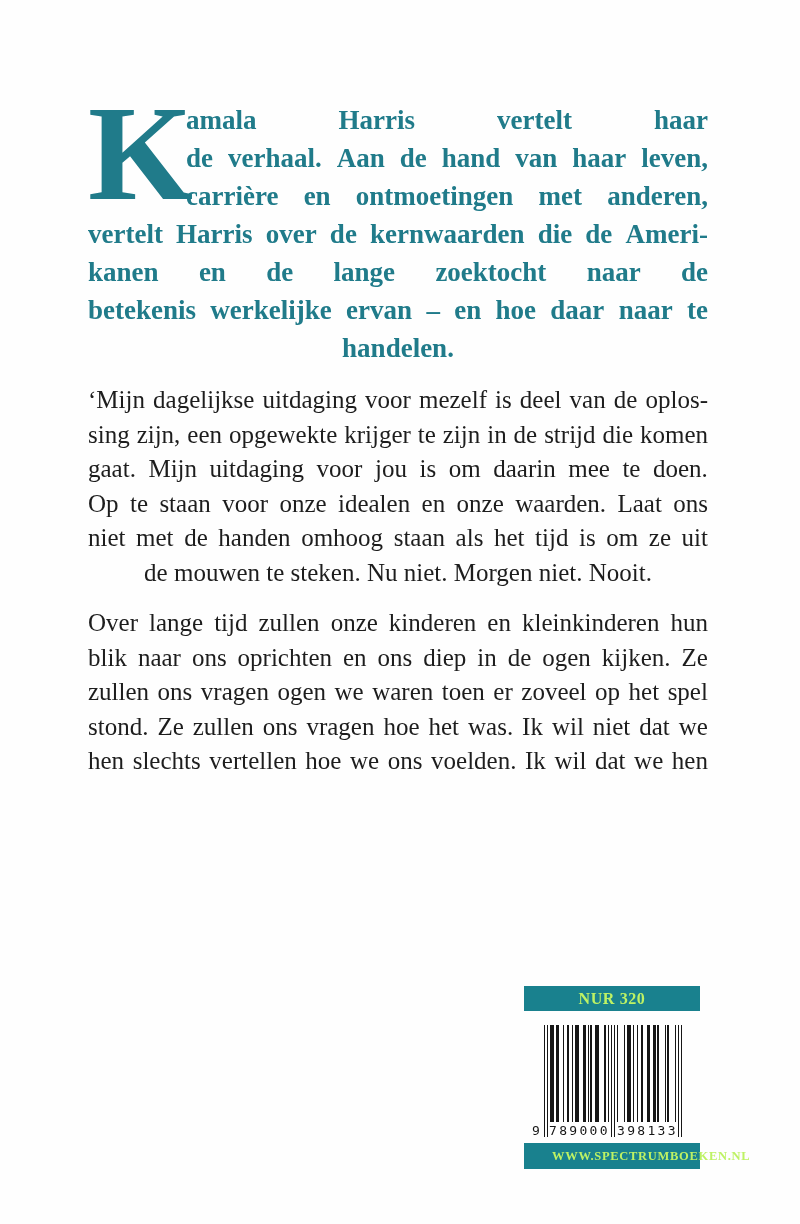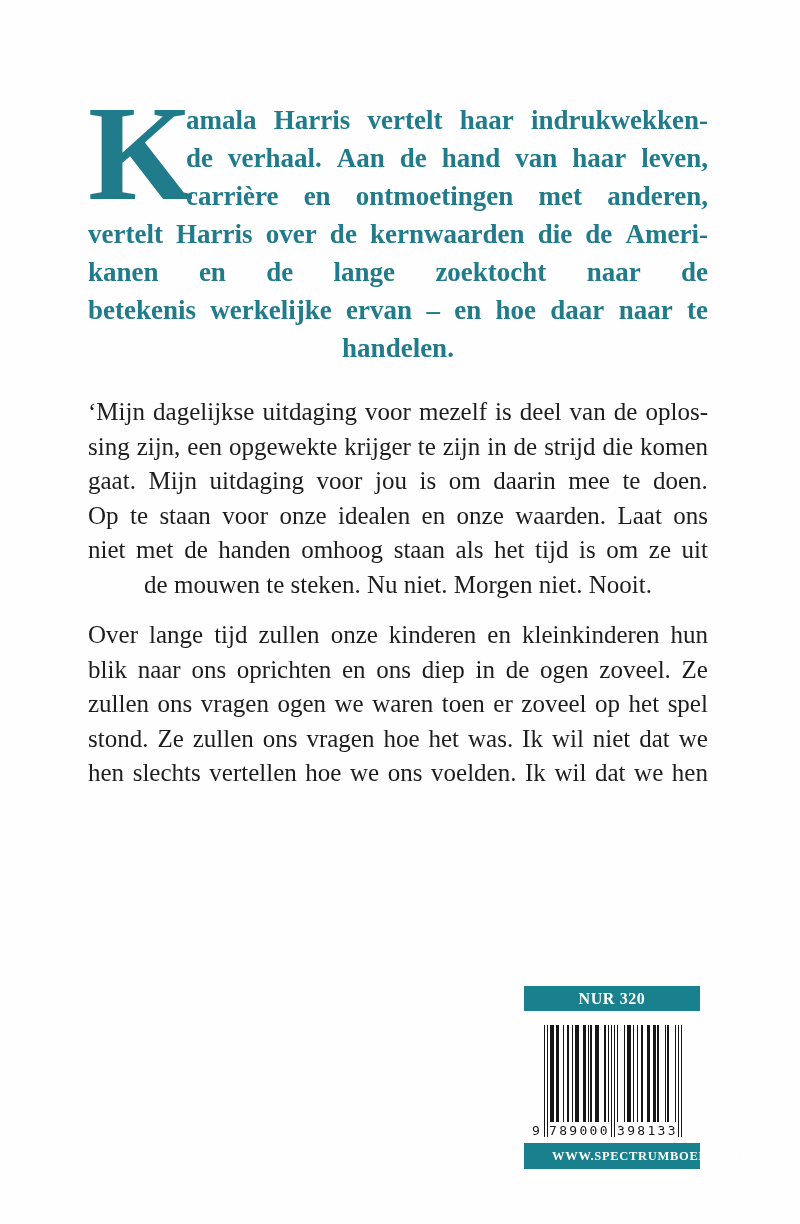--- a/index.html
+++ b/index.html
@@ -18,30 +18,30 @@
 
   
   .intro{margin-top:101px;color:var(--teal-text);font-weight:bold;font-size:27px;}
   .intro .ln{height:38px;line-height:38px;}
   .dropcap{float:left;width:98px;height:106px;overflow:visible;color:var(--teal-text);}
   .dropcap .glyph{display:block;font-size:135px;line-height:106px;font-weight:bold;}
 
   
   .quote{color:var(--ink);font-size:25px;}
   .quote .ln{height:34.5px;line-height:34.5px;}
-  .q1{margin-top:28px;}
+  .q1{margin-top:16px;}
   .q2{margin-top:16px;}
 
   
   .jline{display:flex;justify-content:space-between;}
   .lastline{display:block;text-align:center;}
 
   
   .footer-block{position:absolute;left:524px;top:986px;width:176px;}
-  .badge{width:176px;background:var(--teal-bar);color:#ffffff;text-align:center;
+  .badge{width:176px;background:var(--teal-bar);color:#bef264;text-align:center;
          font-weight:bold;font-family:"Liberation Serif","DejaVu Serif",serif;}
   .nur{height:25px;line-height:25px;font-size:16px;letter-spacing:0.6px;}
   .site{height:26px;line-height:26px;font-size:12.5px;letter-spacing:0.7px;margin-top:6px;padding-left:28px;}
 
   .barcode-wrap{position:relative;width:138px;height:112px;margin:14px 0 0 20px;background:#fff;}
   .barcode-wrap svg{position:absolute;left:0;top:0;width:138px;height:112px;}
   .bc-digit{position:absolute;bottom:-1px;font-family:"DejaVu Sans Mono","Liberation Mono",monospace;
             font-size:13px;line-height:14px;color:var(--barcode-ink);}
   .bc-lead{left:-12px;}
   .bc-g1{left:5px;width:62px;letter-spacing:2.3px;}
@@ -56,21 +56,20 @@
 
     <div class="intro">
       <div class="dropcap">
         <span class="glyph">K</span>
       </div>
       <div class="ln jline">
           <span>amala</span>
           <span>Harris</span>
           <span>vertelt</span>
           <span>haar</span>
-          <span>indrukwekken-</span>
         </div>
       <div class="ln jline">
           <span>de</span>
           <span>verhaal.</span>
           <span>Aan</span>
           <span>de</span>
           <span>hand</span>
           <span>van</span>
           <span>haar</span>
           <span>leven,</span>
@@ -202,21 +201,21 @@
           <span>blik</span>
           <span>naar</span>
           <span>ons</span>
           <span>oprichten</span>
           <span>en</span>
           <span>ons</span>
           <span>diep</span>
           <span>in</span>
           <span>de</span>
           <span>ogen</span>
-          <span>zoveel.</span>
+          <span>kijken.</span>
           <span>Ze</span>
         </div>
       <div class="ln jline">
           <span>zullen</span>
           <span>ons</span>
           <span>vragen</span>
           <span>ogen</span>
           <span>we</span>
           <span>waren</span>
           <span>toen</span>

